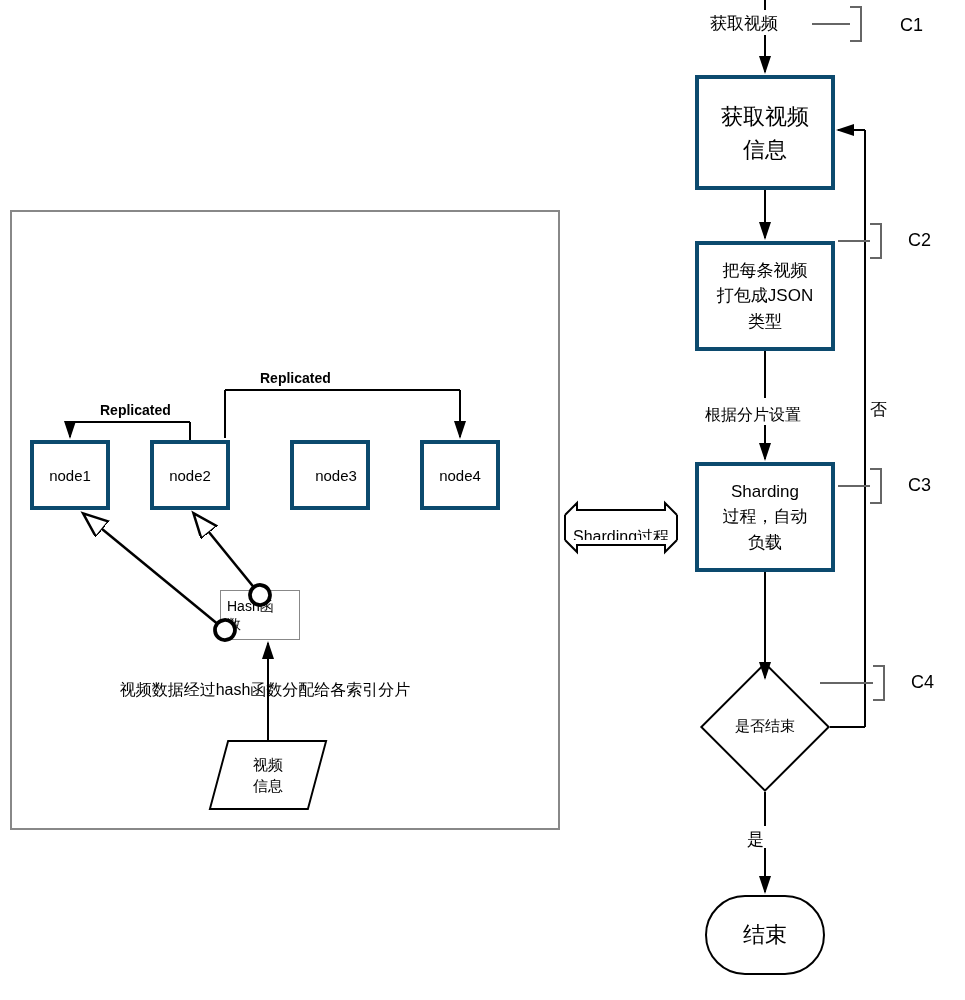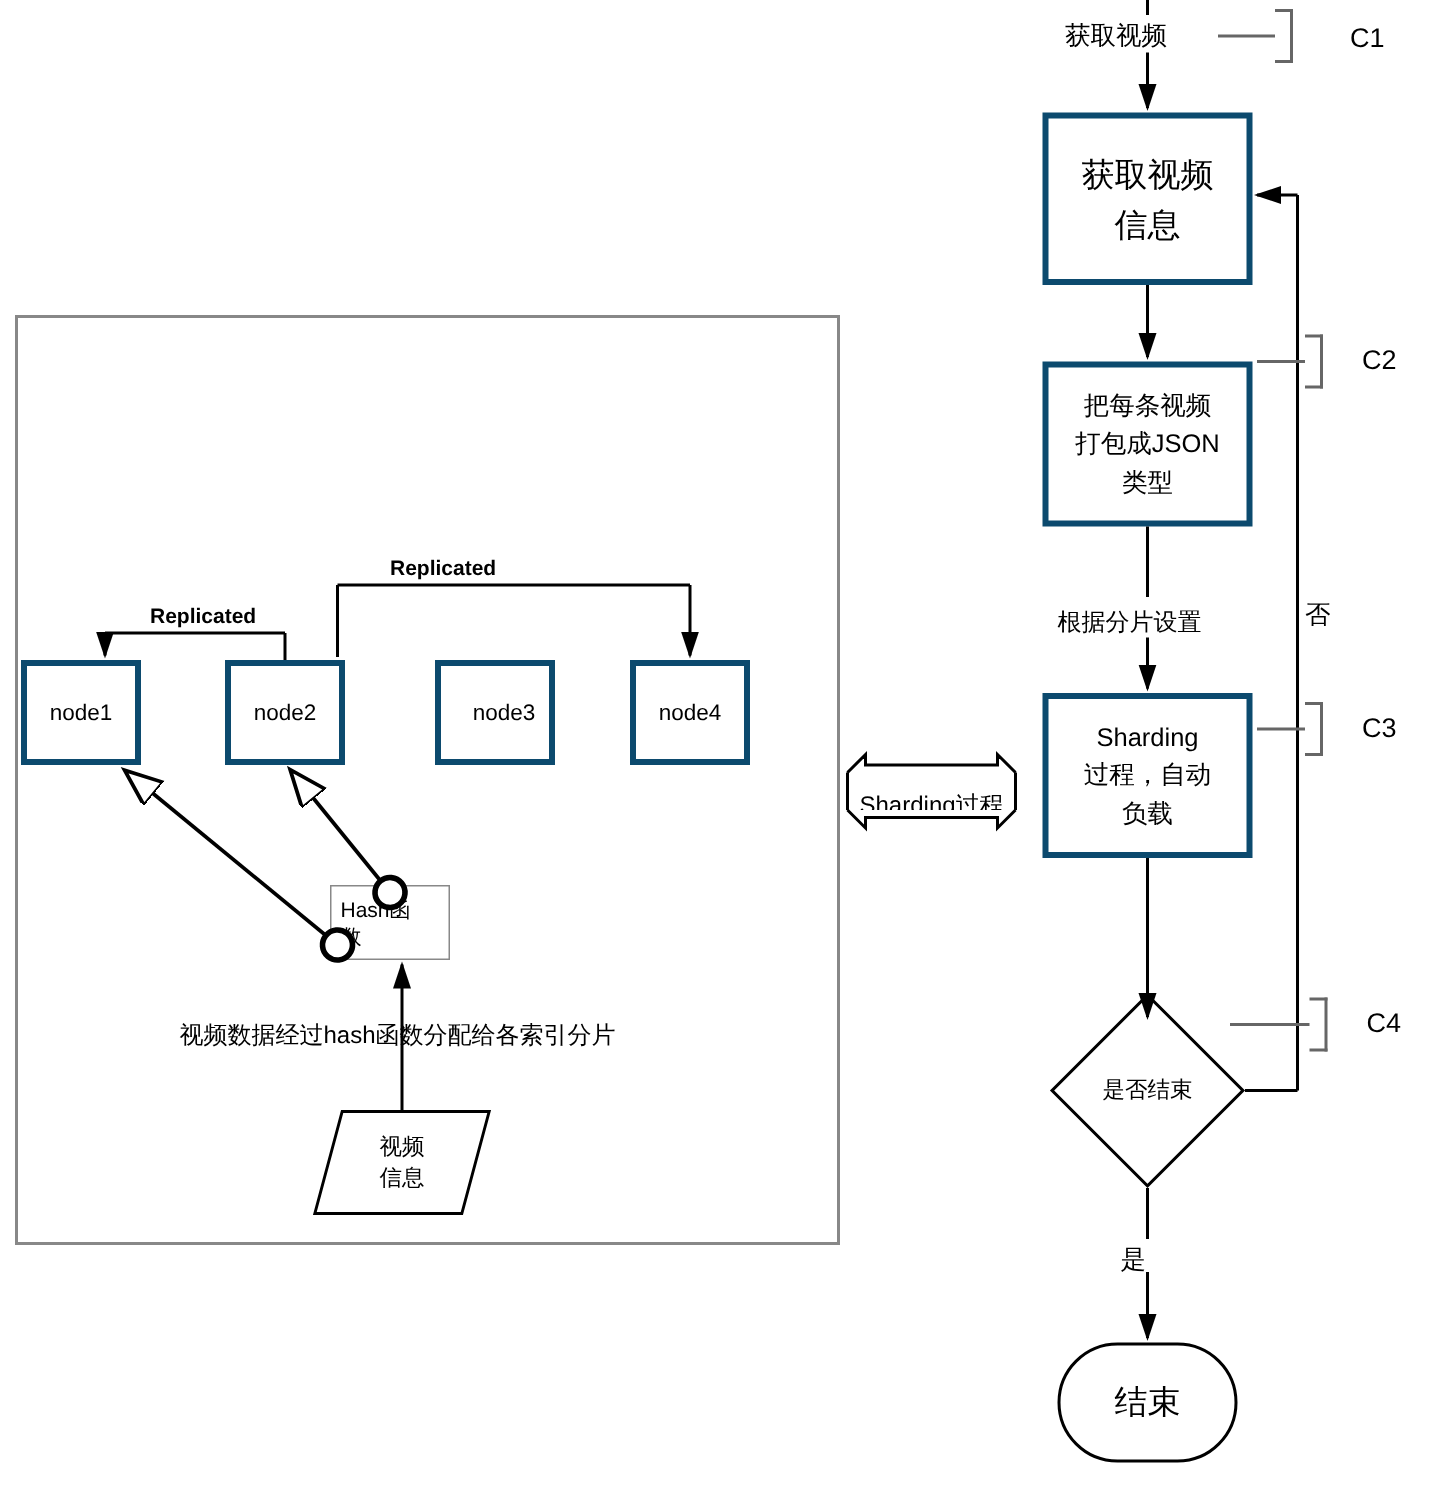--- a/index.html
+++ b/index.html
@@ -26,21 +26,21 @@
 
 
 svg.overlay { position: absolute; left: 0; top: 0; width: 965px; height: 1000px; pointer-events: none; }
 
 </style>
 </head>
 <body>
 
 <div class="panel"></div>
 
-<div class="box" style="left:14px; top:440px; width:80px; height:70px;text-align:right;">
+<div class="box" style="left:30px; top:440px; width:80px; height:70px;text-align:right;">
   <span>node1</span>
 </div>
 <div class="box" style="left:150px; top:440px; width:80px; height:70px;">
   <span>node2</span>
 </div>
 <div class="box" style="left:290px; top:440px; width:80px; height:70px;padding-left:16px;">
   <span>node3</span>
 </div>
 <div class="box" style="left:420px; top:440px; width:80px; height:70px;text-align:center;">
   <span>node4</span>

